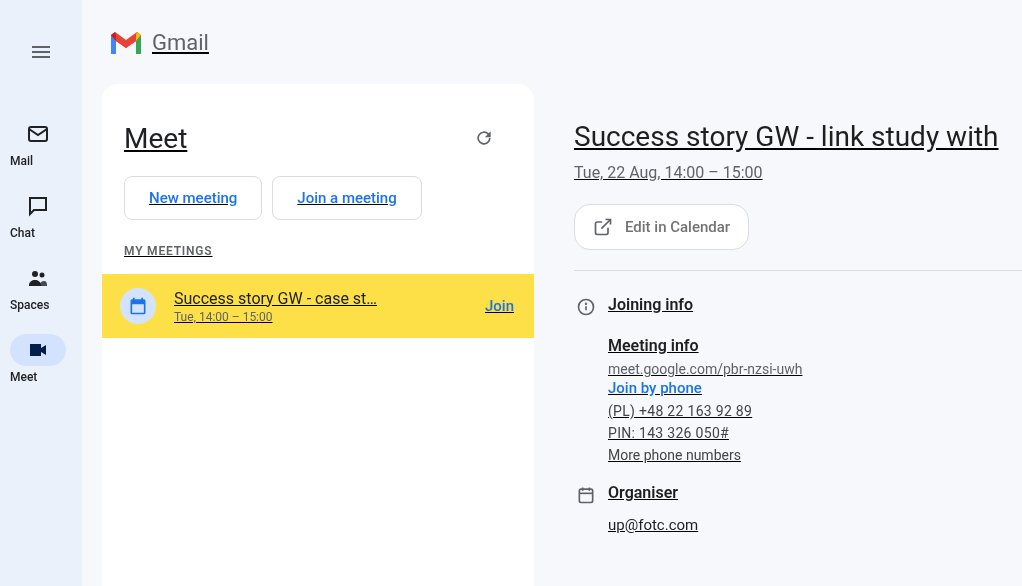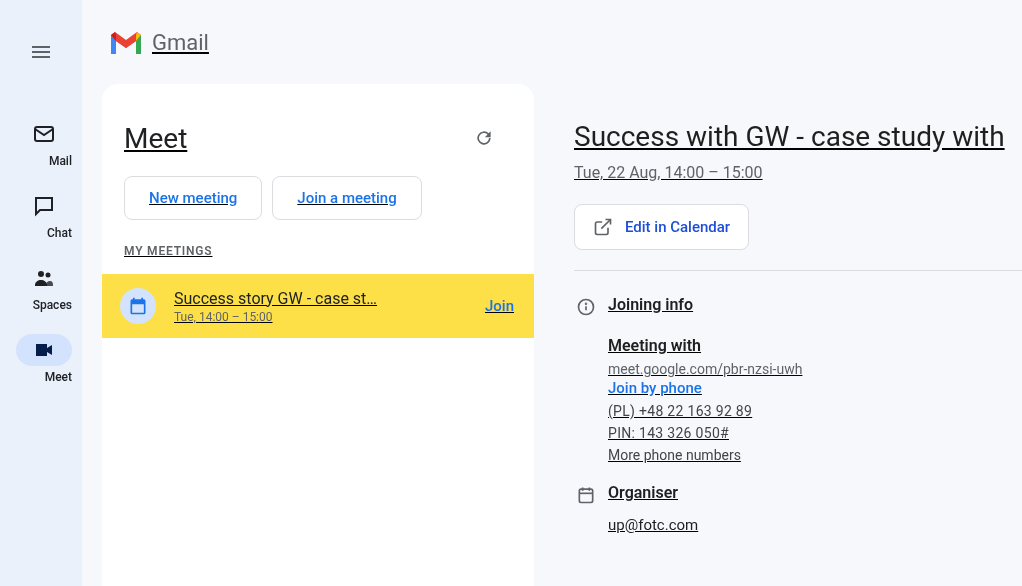--- a/index.html
+++ b/index.html
@@ -30,21 +30,21 @@
       align-items: center;
       justify-content: center;
       cursor: pointer;
       border-radius: 50%;
       margin-bottom: 36px;
     }
     .nav-item {
       width: 62px;
       display: flex;
       flex-direction: column;
-      align-items: flex-end;
+      align-items: flex-start;
       padding: 6px 0 16px 0;
       cursor: pointer;
     }
     .nav-icon-wrap {
       width: 56px;
       height: 32px;
       border-radius: 16px;
       display: flex;
       align-items: center;
       justify-content: center;
@@ -190,24 +190,24 @@
     .event-datetime {
       font-size: 16px;
       color: #5f6368;
       margin-top: 10px;
     }
     .edit-btn {
       display: inline-flex;
       align-items: center;
       gap: 12px;
       border: 1px solid #dadce0;
-      border-radius: 8px;
+      border-radius: 16px;
       padding: 12px 18px;
       margin-top: 22px;
-      color: #1d4ed8;
+      color: #737373;
       font-size: 15px;
       font-weight: 500;
       cursor: pointer;
       background: #fff;
     }
     .divider {
       height: 1px;
       background: #dadce0;
       margin: 20px 0 24px 0;
     }
@@ -362,21 +362,21 @@
         </div>
         <div class="meeting-info">
           <div class="meeting-title">Success story GW - case st…</div>
           <div class="meeting-time">Tue, 14:00 – 15:00</div>
         </div>
         <div class="join-link">Join</div>
       </div>
     </div>
 
     <div class="right-panel">
-      <div class="event-title">Success with GW - case study with</div>
+      <div class="event-title">Success story GW - link study with</div>
       <div class="event-datetime">Tue, 22 Aug, 14:00 – 15:00</div>
 
       <div class="edit-btn">
         <svg width="20" height="20" viewBox="0 0 24 24" fill="none" stroke="#5f6368" stroke-width="2">
           <path d="M18 13v6a2 2 0 0 1-2 2H5a2 2 0 0 1-2-2V8a2 2 0 0 1 2-2h6"></path>
           <path d="M15 3h6v6"></path>
           <path d="M10 14L21 3"></path>
         </svg>
         <span>Edit in Calendar</span>
       </div>
@@ -386,21 +386,21 @@
       <div class="info-row">
         <div class="info-icon">
           <svg width="20" height="20" viewBox="0 0 24 24" fill="none" stroke="#5f6368" stroke-width="2">
             <circle cx="12" cy="12" r="9"></circle>
             <line x1="12" y1="11" x2="12" y2="16"></line>
             <circle cx="12" cy="8" r="0.5" fill="#5f6368"></circle>
           </svg>
         </div>
         <div class="info-content">
           <div class="info-heading">Joining info</div>
-          <div class="subheading">Meeting with</div>
+          <div class="subheading">Meeting info</div>
           <div class="info-text">meet.google.com/pbr-nzsi-uwh</div>
           <div class="link-text">Join by phone</div>
           <div class="phone-line">(PL) +48 22 163 92 89</div>
           <div class="phone-line">PIN: 143 326 050#</div>
           <div class="more-link">More phone numbers</div>
         </div>
       </div>
 
       <div class="info-row">
         <div class="info-icon">

